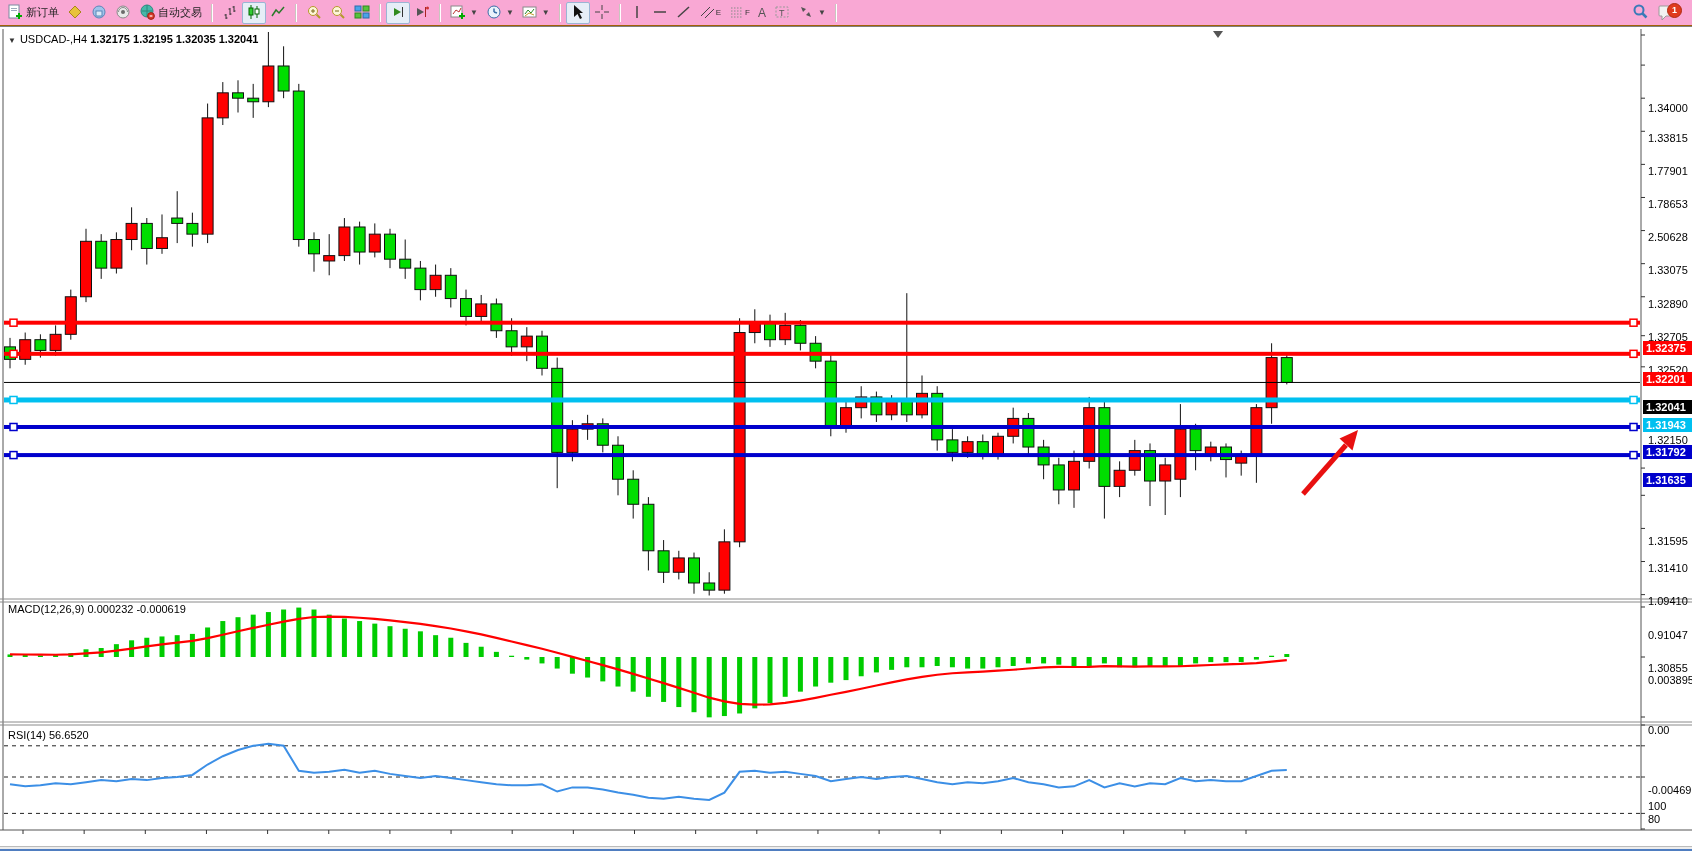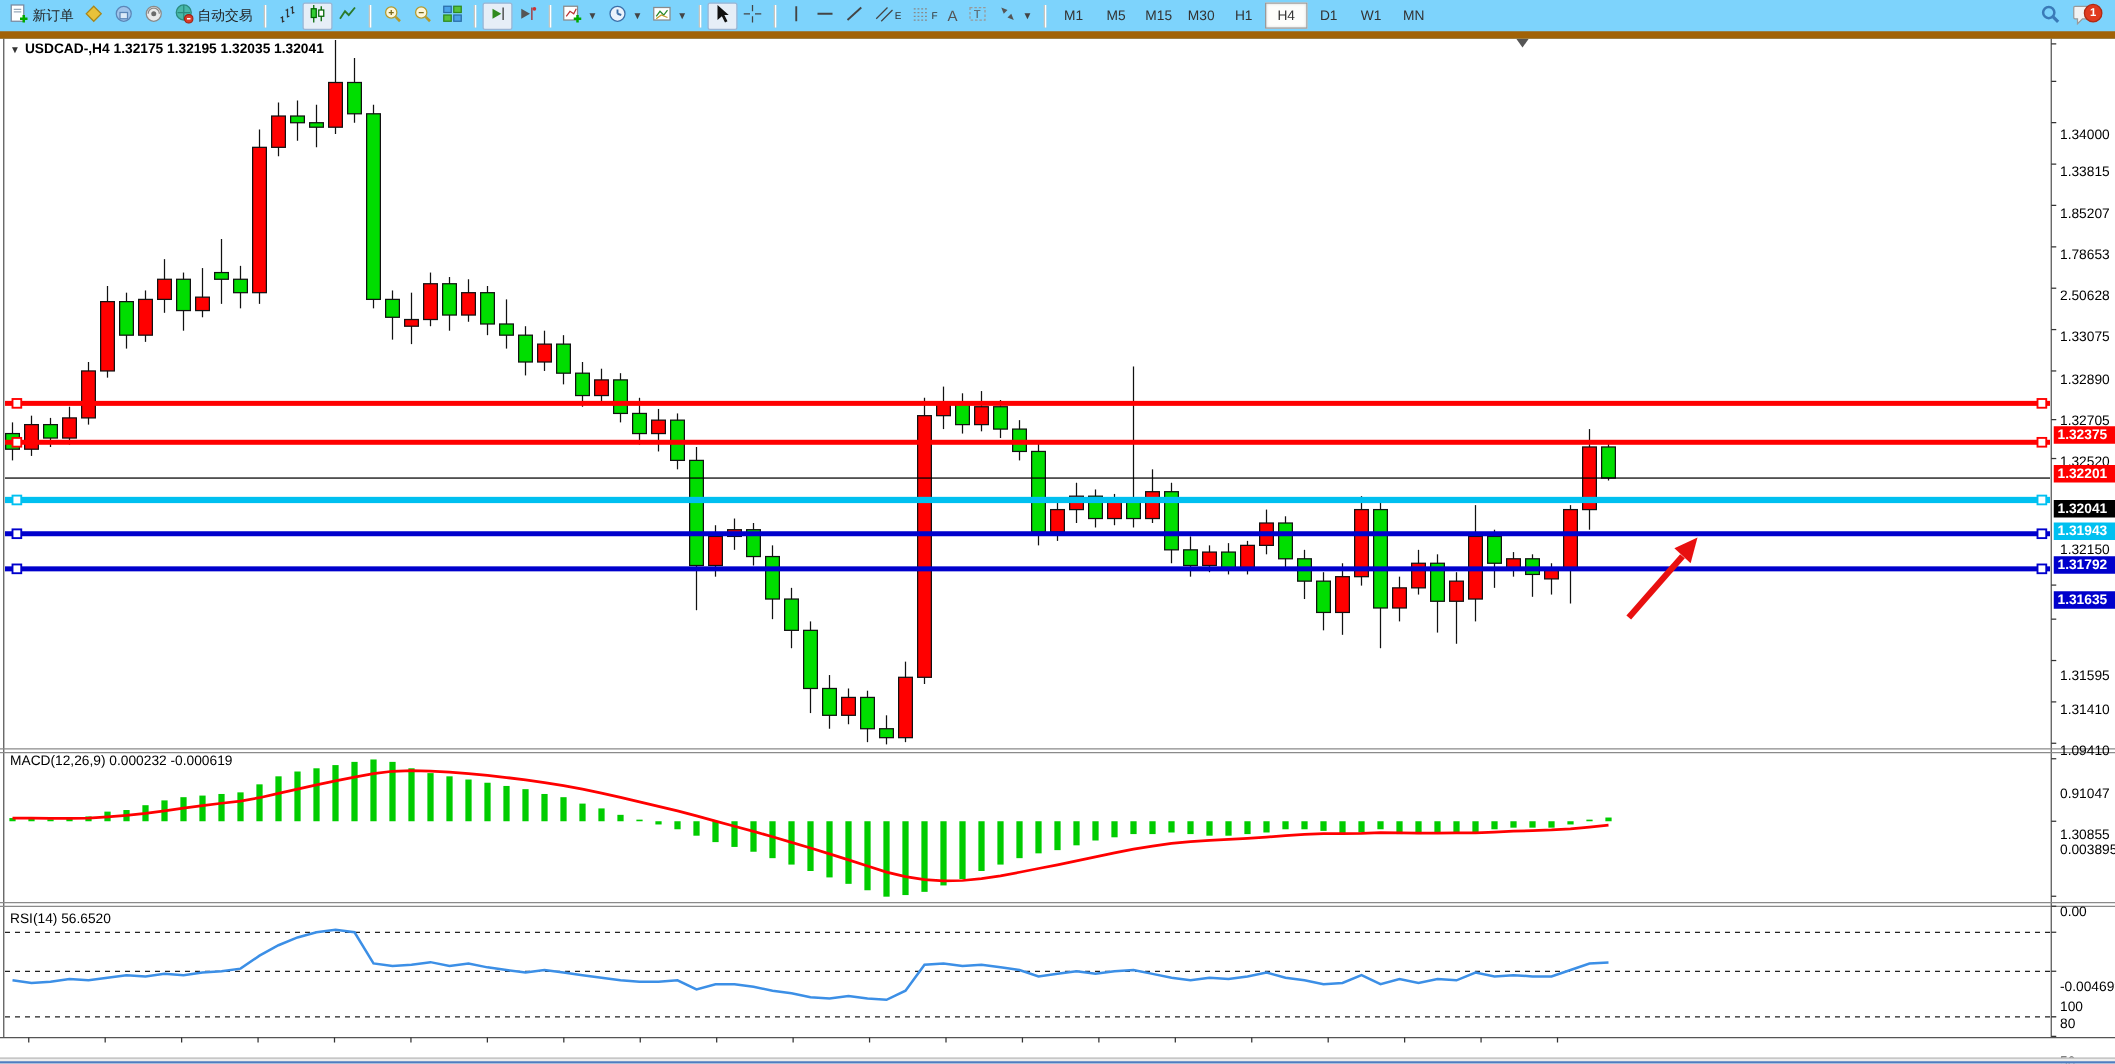--- a/index.html
+++ b/index.html
@@ -1,20 +1,20 @@
 <!DOCTYPE html>
 <html><head>
 <meta charset="utf-8">
 <style>
   html,body{margin:0;padding:0;background:#d4d0c8;}
   #app{position:relative;width:1692px;height:851px;background:#fff;overflow:hidden;
        font-family:"Liberation Sans",sans-serif;}
   
-  #toolbar{position:absolute;left:0;top:0;width:1692px;height:25px;background:#7dd3fc;
-           border-bottom:6px solid #a16207;display:flex;align-items:center;z-index:30;}
+  #toolbar{position:absolute;left:0;top:0;width:1692px;height:25px;background:#f9a8d4;
+           border-bottom:1px solid #a16207;display:flex;align-items:center;z-index:30;}
   .tb-group{display:flex;align-items:center;height:25px;padding:0 3px;}
   .tb-sep{width:1px;height:18px;background:#c9c6bf;border-right:1px solid #fff;margin:0 2px;}
   .tb-btn{display:flex;align-items:center;gap:3px;height:20px;padding:0 3px;border:1px solid transparent;
           border-radius:2px;cursor:default;color:#222;font-size:11px;white-space:nowrap;}
   .tb-btn.active{background:#e6eef7;border:1px solid #9ab5d4;}
   .tb-btn .caret{font-size:8px;color:#444;margin-left:1px;}
   .tf-btn{height:19px;min-width:24px;padding:0 4px;display:flex;align-items:center;justify-content:center;
           font-size:11px;color:#333;border:1px solid transparent;}
   .tf-btn.active{background:#fdfdfb;border:1px solid #9a9a9a;box-shadow:inset 0 0 2px #ccc;}
   .icon{display:inline-block;position:relative;}
@@ -288,31 +288,20 @@
         <span class="icon">
           <svg width="16" height="16">
               <polygon points="3,3 8,5 5,8" fill="#555"></polygon>
               <polygon points="13,13 8,11 11,8" fill="#555"></polygon>
             </svg>
         </span>
           <span class="caret">▼</span>
       </div>
     </div>
     <div class="tb-sep"></div>
-    <div class="tb-group" id="tf-group">
-        <div class="tf-btn">M1</div>
-        <div class="tf-btn">M5</div>
-        <div class="tf-btn">M15</div>
-        <div class="tf-btn">M30</div>
-        <div class="tf-btn">H1</div>
-        <div class="tf-btn active">H4</div>
-        <div class="tf-btn">D1</div>
-        <div class="tf-btn">W1</div>
-        <div class="tf-btn">MN</div>
-      </div>
     <div style="flex:1"></div>
     <div class="tb-group">
       <div class="tb-btn">
         <span class="icon">
           <svg width="17" height="17">
               <circle cx="7" cy="7" r="4.5" fill="none" stroke="#3a7ab8" stroke-width="2"></circle>
               <line x1="10.5" y1="10.5" x2="14.5" y2="14.5" stroke="#3a7ab8" stroke-width="2.5"></line>
             </svg>
         </span>
       </div>
@@ -322,21 +311,21 @@
               <path d="M3 3 h13 a1 1 0 0 1 1 1 v8 a1 1 0 0 1 -1 1 h-7 l-4 4 v-4 h-2 a1 1 0 0 1 -1 -1 v-8 a1 1 0 0 1 1 -1 z" fill="#f2f2f2" stroke="#9a9a9a"></path>
             </svg>
         </span>
         <span style="position:absolute;right:-2px;top:0px;background:#e03a1e;color:#fff;border-radius:50%;width:13px;height:13px;font-size:9px;font-weight:bold;display:flex;align-items:center;justify-content:center;border:1px solid #b02a12;">1</span>
       </div>
     </div>
   </div>
 
   <div id="chartwin">
     <div class="pane-label" style="left:8px;top:6px;">
-      <span style="font-size:8px;color:#333;margin-right:4px;">▼</span><span style="font-weight:bold;">USDCAD-,H4</span>
+      <span style="font-size:8px;color:#333;margin-right:4px;">▼</span><span style="font-weight:normal;">USDCAD-,H4</span>
       <span style="font-weight:bold;">1.32175 1.32195 1.32035 1.32041</span>
     </div>
     <div class="pane-label" id="macd-label" style="top: 576px; left: 8px;">
       <span>MACD(12,26,9)</span>
       <span>0.000232 -0.000619</span>
     </div>
     <div class="pane-label" id="rsi-label" style="left: 8px; top: 702px;">
       <span>RSI(14)</span>
       <span>56.6520</span>
     </div>
@@ -669,21 +658,21 @@
         <line x1="1062.55" y1="803" x2="1062.55" y2="807" stroke="#333"></line>
         <line x1="1123.7" y1="803" x2="1123.7" y2="807" stroke="#333"></line>
         <line x1="1184.85" y1="803" x2="1184.85" y2="807" stroke="#333"></line>
         <line x1="1246" y1="803" x2="1246" y2="807" stroke="#333"></line>
         <line x1="1303" y1="467" x2="1346" y2="418" stroke="#E81010" stroke-width="5"></line>
         <polygon points="1358,403 1352.5,423.5 1339.5,411.5" fill="#E81010"></polygon>
       </svg>
     <div id="html-overlays">
         <div class="axis-text" style="left: 1648px; top: 27px;">1.34000</div>
         <div class="axis-text" style="left: 1648px; top: 57.0948px;">1.33815</div>
-        <div class="axis-text" style="left: 1648px; top: 90.1896px;">1.85207</div>
+        <div class="axis-text" style="left: 1648px; top: 90.1896px;">1.77901</div>
         <div class="axis-text" style="left: 1648px; top: 123.284px;">1.78653</div>
         <div class="axis-text" style="left: 1648px; top: 156.379px;">2.50628</div>
         <div class="axis-text" style="left: 1648px; top: 189.474px;">1.33075</div>
         <div class="axis-text" style="left: 1648px; top: 222.569px;">1.32890</div>
         <div class="axis-text" style="left: 1648px; top: 255.664px;">1.32705</div>
         <div class="axis-text" style="left: 1648px; top: 288.758px;">1.32520</div>
         <div class="axis-text" style="left: 1648px; top: 327.698px;">1.32335</div>
         <div class="axis-text" style="left: 1648px; top: 358.825px;">1.32150</div>
         <div class="axis-text" style="left: 1648px; top: 460.077px;">1.31595</div>
         <div class="axis-text" style="left: 1648px; top: 487.327px;">1.31410</div>

